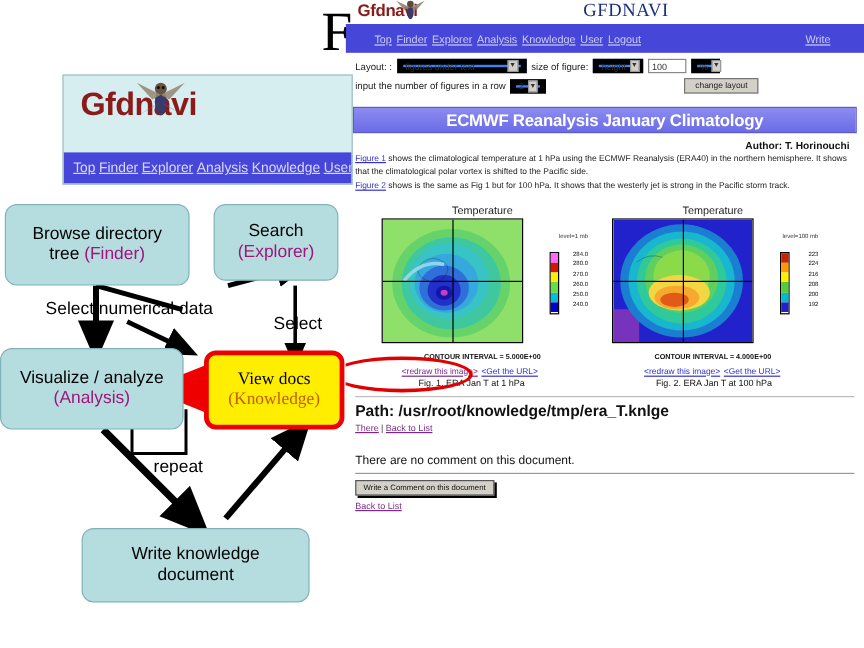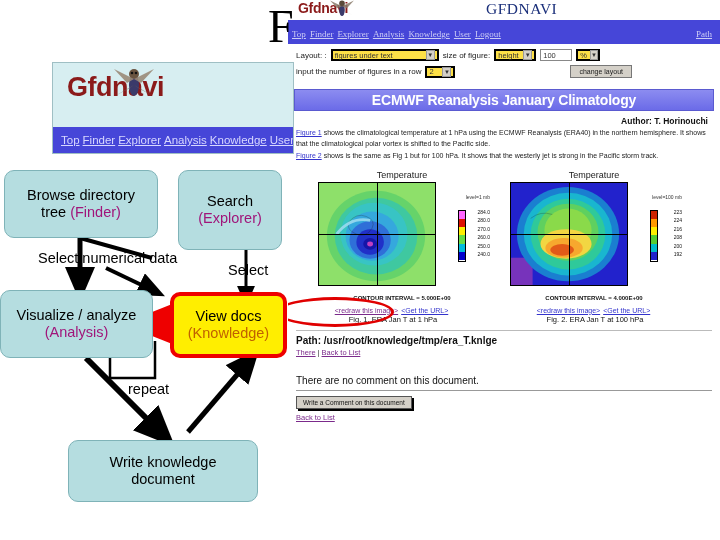--- a/index.html
+++ b/index.html
@@ -66,34 +66,34 @@
   .wr-bug { position: absolute; left: 40px; top: -2px; width: 28px; height: 22px; }
   .wr-brand {
     position: absolute; left: 198px; top: 0px;
     font-size: 15.5px; color: #1a2f7a;
     font-family: "Liberation Serif", serif;
     letter-spacing: 0.5px;
   }
   .wr-navbar {
     height: 24px; background: #4646d8;
     display: flex; align-items: center;
-    padding: 0 4px; justify-content: space-between; font-family: Liberation Serif, serif;
+    padding: 0 24px; justify-content: space-between;
   }
   .wr-navbar .left-links a,
   .wr-navbar .right-links a {
     color: #ccccf5; font-size: 9px; text-decoration: underline; margin-right: 4px;
   }
 
   .wr-controls { padding: 5px 8px 3px 8px; font-size: 8px; color: #333; }
   .ctl-row { display: flex; align-items: center; gap: 4px; margin-bottom: 4px; }
   .ctl-row.r2 { justify-content: space-between; }
   .ctl-label { font-size: 8px; color: #222; white-space: nowrap; }
   .fake-select {
     display: inline-flex; align-items: center; justify-content: space-between;
-    border: 2px solid #000000; background: #fde047; height: 12px;
+    border: 5px solid #000000; background: #3b82f6; height: 12px;
     font-size: 7.5px; color: #333; padding: 0 2px; white-space: nowrap;
   }
   .fake-select .arrow {
     width: 9px; height: 10px; background: #d4d0c8; border: 1px solid #999;
     margin-left: 3px; display: inline-flex; align-items: center; justify-content: center;
     font-size: 6px; line-height: 1;
   }
   .fake-input {
     border: 1px solid #888; background: #fff; height: 12px; width: 32px;
     font-size: 7.5px; color: #333; padding: 0 2px; display: inline-flex; align-items: center;
@@ -157,21 +157,21 @@
   .cap .text { font-size: 7.5px; color: #111; margin-top: 1px; }
 
   .red-ellipse {
     position: absolute; left: -12px; top: -4px;
     width: 118px; height: 30px;
     border: 3px solid #e00000; border-radius: 50%;
     pointer-events: none;
   }
 
   .hr-line { border-top: 1px solid #bbb; margin: 6px 8px 0 8px; }
-  .path-line { font-size: 10px; color: #111; font-weight: bold; padding: 4px 8px 0 8px; }
+  .path-line { font-size: 13px; color: #111; font-weight: bold; padding: 4px 8px 0 8px; }
   .edit-line { font-size: 7.5px; padding: 2px 8px 0 8px; }
   .edit-line a { color: #7b2a8b; text-decoration: underline; }
   .edit-line .sep { color: #333; margin: 0 2px; }
 
   .comment-area { padding: 18px 8px 0 8px; }
   .comment-msg { font-size: 10px; color: #111; }
   .comment-rule { border-top: 1px solid #999; margin-top: 4px; }
   .comment-btn {
     margin-top: 5px; display: inline-block;
     border: 1px solid #555; background: #d4d0c8;
@@ -220,21 +220,21 @@
         <path d="M20 16 L36 24 L26 19 Z" fill="#6a5a4a" opacity="0.8"></path>
       </svg>
       <span class="wr-brand">GFDNAVI</span>
     </div>
 
     <div class="wr-navbar">
       <span class="left-links">
         <a>Top</a><a>Finder</a><a>Explorer</a><a>Analysis</a><a>Knowledge</a><a>User</a><a>Logout</a>
       </span>
       <span class="right-links">
-        <a>Path</a>
+        <a>Write</a>
       </span>
     </div>
 
     <div class="wr-controls">
       <div class="ctl-row">
         <span class="ctl-label">Layout: :</span>
         <span class="fake-select" style="width:108px">
           <span>figures under text</span>
           <span class="arrow">▼</span>
         </span>
@@ -449,31 +449,31 @@
       <path d="M86 358 L160 432" stroke="#000" stroke-width="6" fill="none" marker-end="url(#ah)"></path>
 
       <path d="M188 432 L248 362" stroke="#000" stroke-width="5" fill="none" marker-end="url(#ah)"></path>
     </svg>
 
     <div class="fbox cyan" style="left:4px; top:170px; width:154px; height:68px;">
       <span class="l1">Browse directory</span>
       <span class="l2"><span>tree </span><span class="paren">(Finder)</span></span>
     </div>
 
-    <div class="fbox cyan" style="left:178px; top:170px; width:104px; height:80px;">
+    <div class="fbox cyan" style="left:178px; top:170px; width:104px; height:64px;">
       <span class="l1">Search</span>
       <span class="l2 paren">(Explorer)</span>
     </div>
 
     <div class="fbox cyan" style="left:0px; top:290px; width:153px; height:68px;">
       <span class="l1">Visualize / analyze</span>
       <span class="l2 paren">(Analysis)</span>
     </div>
 
-    <div class="fbox yellow" style="left:170px; top:292px; width:117px; height:66px;">
+    <div class="fbox yellow" style="left:170px; top:292px; width:117px; height:66px;font-family:Liberation Serif, serif;">
       <span class="l1">View docs</span>
       <span class="l2 paren">(Knowledge)</span>
     </div>
 
     <div class="fbox cyan" style="left:68px; top:440px; width:190px; height:62px;">
       <span class="l1">Write knowledge</span>
       <span class="l2">document</span>
     </div>
 
     <div class="flow-label" style="left:38px; top:250px;">Select numerical data</div>

